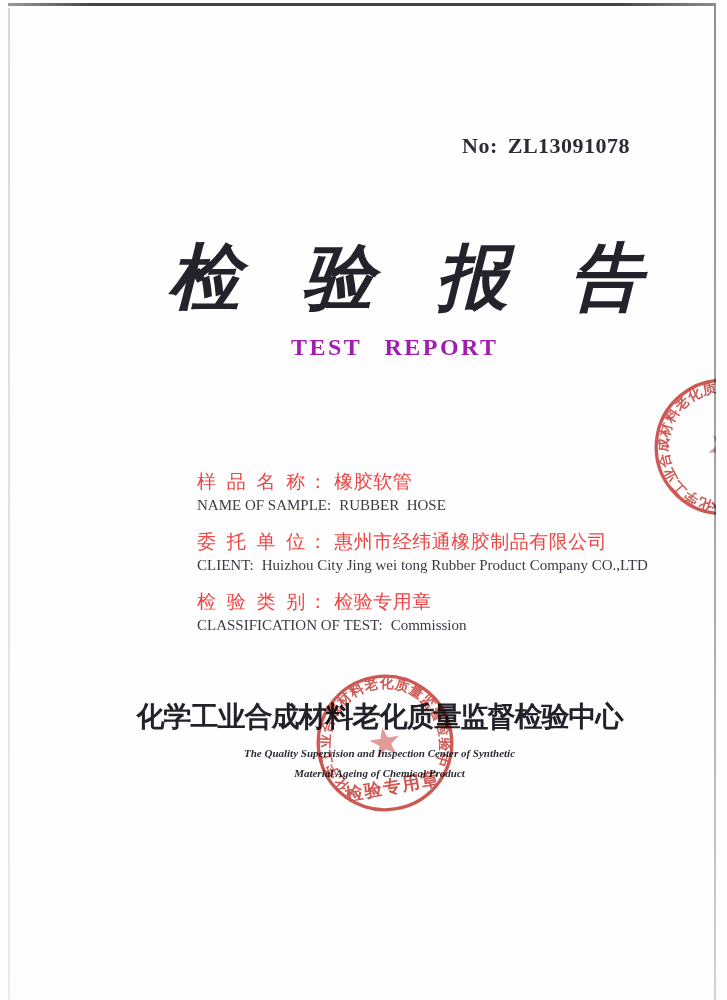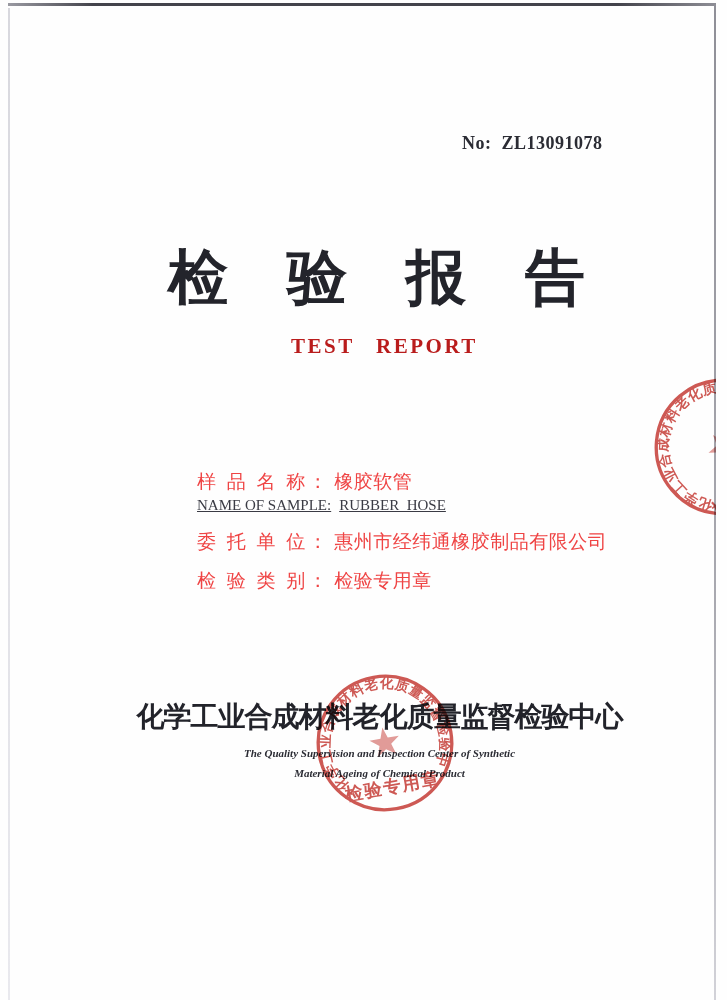--- a/index.html
+++ b/index.html
@@ -24,40 +24,40 @@
   .edge-right {
     position: absolute; left: 714px; top: 5px; width: 2px; height: 995px;
     background: linear-gradient(to bottom, #8f8f97, #a9a9b0 60%, #d2d2d8);
   }
   .edge-left {
     position: absolute; left: 8px; top: 8px; width: 2px; height: 992px;
     background: linear-gradient(to bottom, #d8d8de, #e9e9ee);
   }
   .report-no {
     position: absolute; left: 462px; top: 133px;
-    font-size: 18px; font-weight: bold; color: #2b2c34;
+    font-size: 22px; font-weight: bold; color: #2b2c34;
     letter-spacing: 0.5px; white-space: pre;
   }
   .report-no .no-value { margin-left: 10px; letter-spacing: 0.5px; }
   .title-cn {
     position: absolute; left: 168px; top: 244px;
-    font-size: 60px; line-height: 68px; font-weight: bold;
-    color: #23242b; white-space: pre; letter-spacing: 22px;
+    font-size: 72px; line-height: 68px; font-weight: bold;
+    color: #23242b; white-space: pre; letter-spacing: 22px; font-style: italic;
   }
   .title-en {
     position: absolute; left: 291px; top: 334px;
-    font-size: 21px; font-weight: bold; color: #b91c1c;
+    font-size: 24px; font-weight: bold; color: #a21caf;
     letter-spacing: 2.5px; word-spacing: 14px; white-space: pre;
   }
   .fields { position: absolute; left: 197px; top: 470px; }
   .f-row { margin-bottom: 15px; }
   .f-cn { font-size: 19px; line-height: 24px; color: #ef4444; white-space: pre; }
   .f-cn .lab { letter-spacing: 3px; }
   .f-cn .val { letter-spacing: 0.5px; margin-left: 4px; }
-  .f-en { font-size: 15px; line-height: 20px; margin-top: 1px; color: #3a3b44; white-space: pre; text-decoration: underline; }
+  .f-en { font-size: 15px; line-height: 20px; margin-top: 1px; color: #3a3b44; white-space: pre; }
   .f-en .val { margin-left: 8px; }
   .footer {
     position: absolute; left: 0; right: 0; top: 699px;
     text-align: center; padding-left: 32px;
   }
   .org-cn {
     font-size: 28px; line-height: 36px; font-weight: bold;
     color: #22232a; letter-spacing: -1px; white-space: nowrap;
   }
   .org-en {
@@ -94,23 +94,25 @@
   <div class="title-cn">检 验 报 告</div>
   <div class="title-en">TEST REPORT</div>
 
   <div class="fields">
     <div class="f-row">
       <div class="f-cn"><span class="lab">样 品 名 称：</span><span class="val">橡胶软管</span></div>
       <div class="f-en"><span>NAME OF SAMPLE:</span><span class="val">RUBBER  HOSE</span></div>
     </div>
     <div class="f-row">
       <div class="f-cn"><span class="lab">委 托 单 位：</span><span class="val">惠州市经纬通橡胶制品有限公司</span></div>
+      <div class="f-en"><span>CLIENT:</span><span class="val">Huizhou City Jing wei tong Rubber Product Company CO.,LTD</span></div>
     </div>
     <div class="f-row">
       <div class="f-cn"><span class="lab">检 验 类 别：</span><span class="val">检验专用章</span></div>
+      <div class="f-en"><span>CLASSIFICATION OF TEST:</span><span class="val">Commission</span></div>
     </div>
   </div>
 
   <div class="footer">
     <div class="org-cn">化学工业合成材料老化质量监督检验中心</div>
     <div class="org-en l1">The Quality Supervision and Inspection Center of Synthetic</div>
     <div class="org-en">Material Ageing of Chemical Product</div>
   </div>
 
   <svg class="stamp stamp-main" viewBox="-70 -70 140 140" xmlns="http://www.w3.org/2000/svg">

